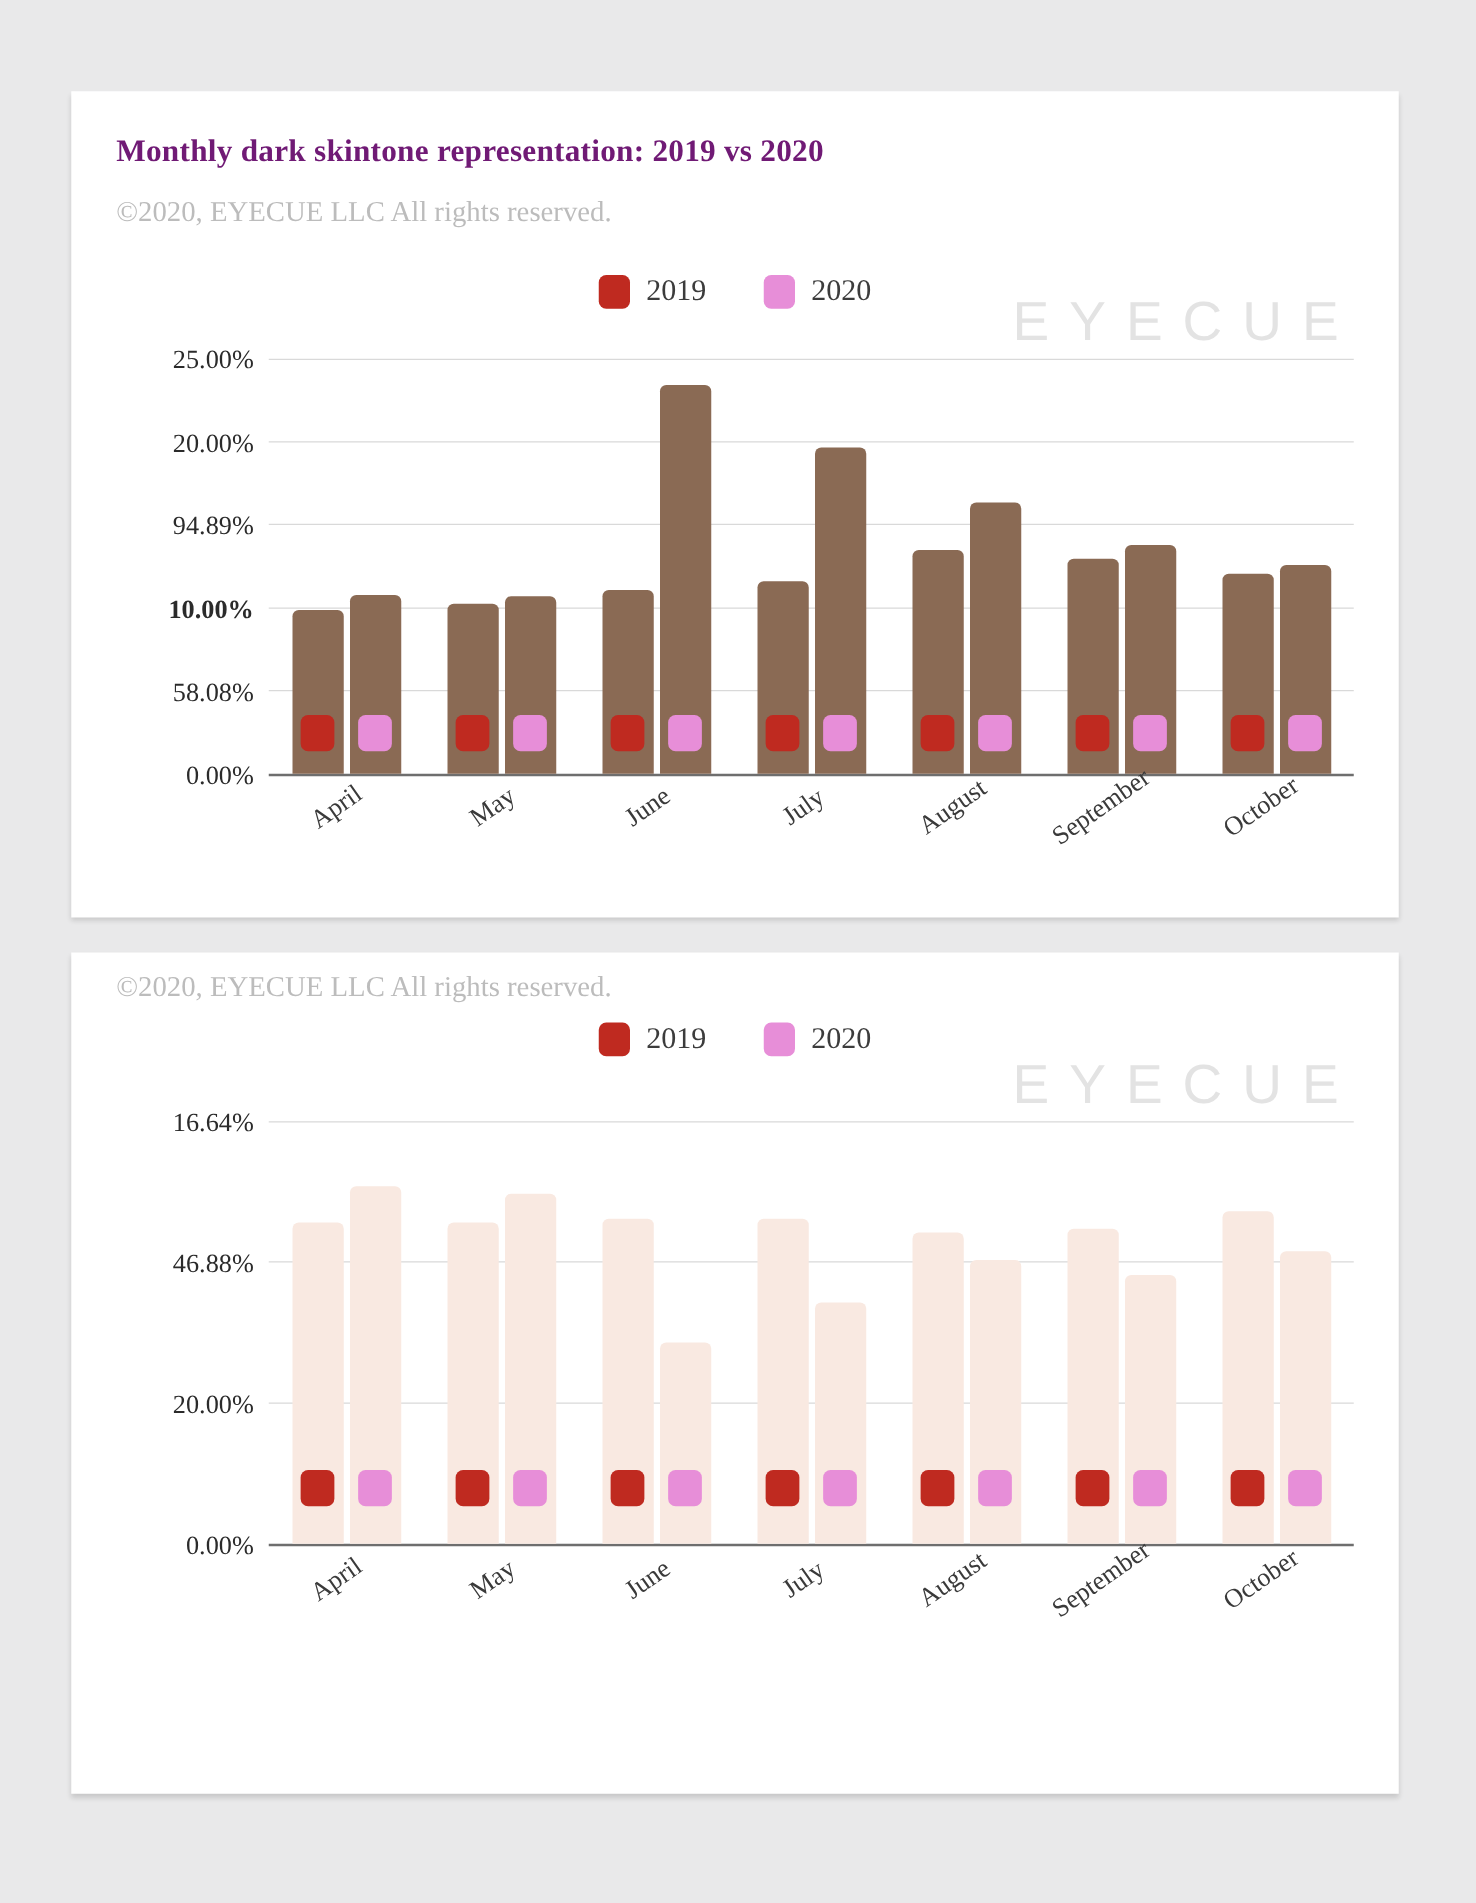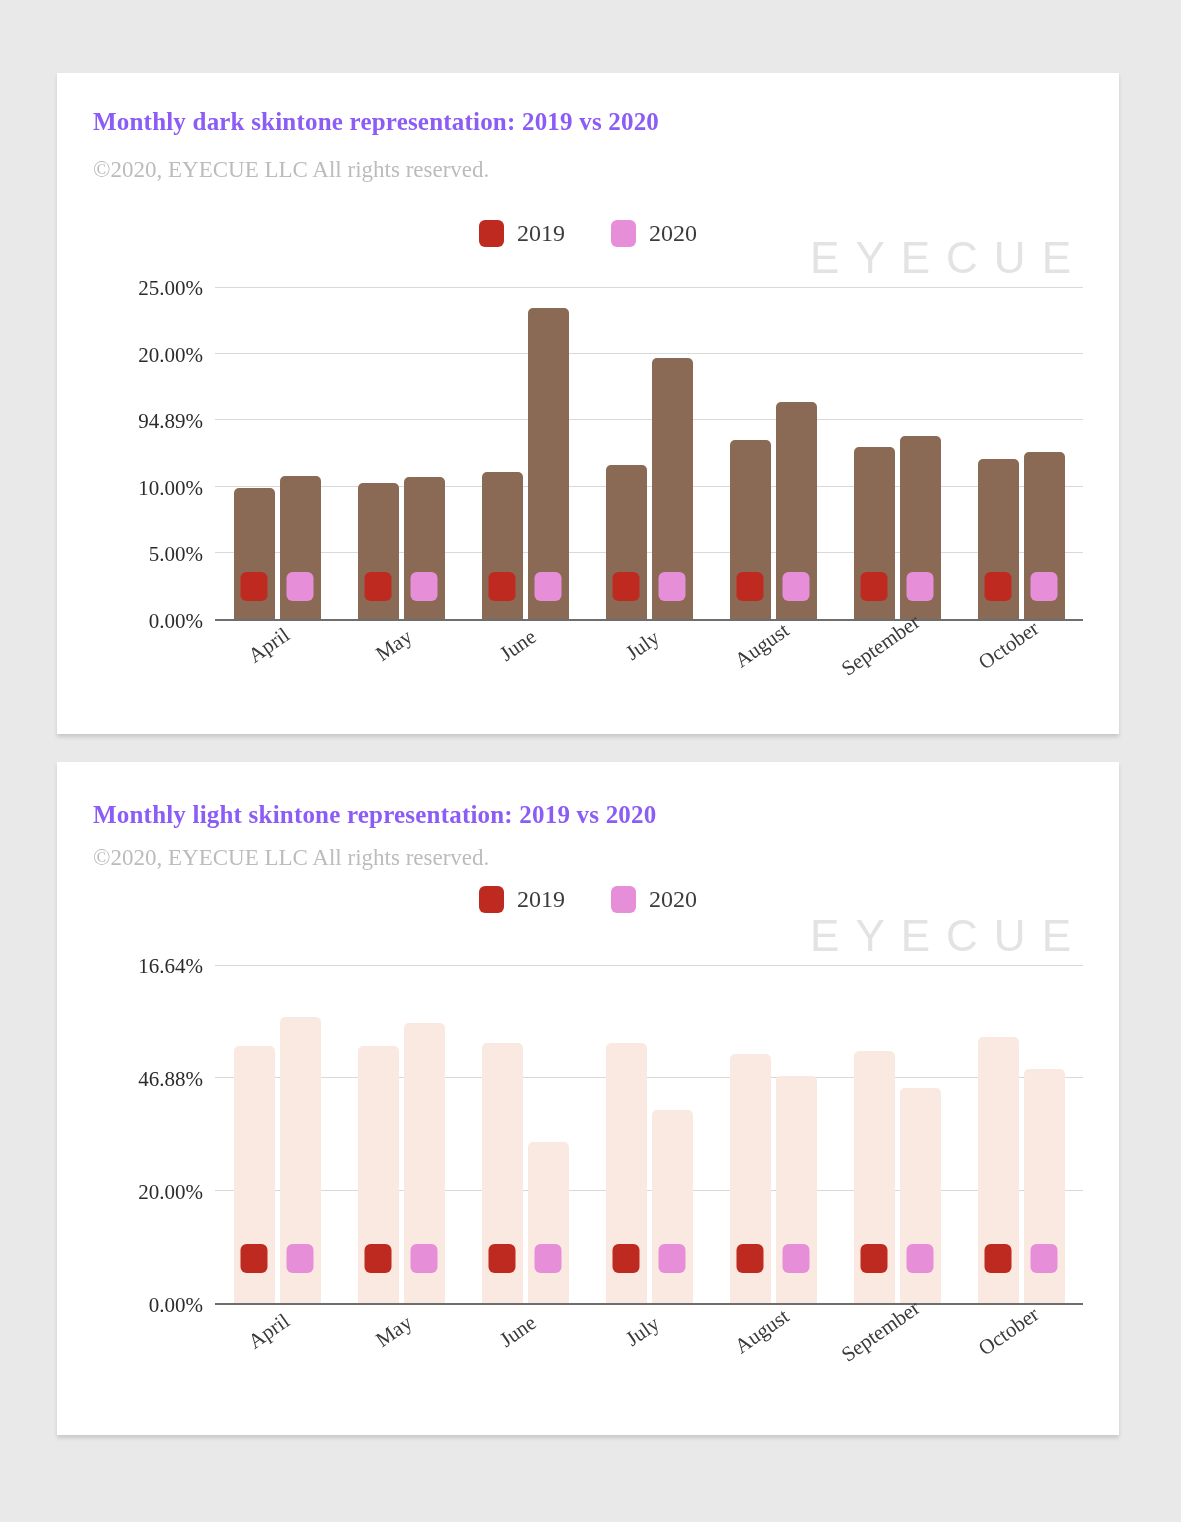--- a/index.html
+++ b/index.html
@@ -15,21 +15,21 @@
     background:#ffffff;
     box-shadow:0 3px 4px rgba(0,0,0,0.14);
     padding:0 36px;box-sizing:border-box;
   }
   .chart-dark{top:73px;height:661px;}
   .chart-light{top:762px;height:673px;}
 
   .title{
     margin:34px 0 0 0;
     font-size:25px;line-height:30px;
-    font-weight:600;color:#8b5cf6;letter-spacing:0.2px;
+    font-weight:600;color:#701a75;letter-spacing:0.2px;
   }
   .chart-light .title{margin-top:38px;}
   .subtitle{
     margin-top:20px;font-size:23px;line-height:26px;
     color:#bcbcbc;
   }
   .chart-light .subtitle{margin-top:15px;}
 
   .legend{
     margin-top:36px;height:28px;
@@ -100,22 +100,22 @@
     <div class="legend-item">
       <span class="swatch" style="background: rgb(231, 142, 216);"></span>
       <span class="legend-label">2020</span>
     </div>
   </div>
   <div class="plot-wrap">
     <div class="yaxis">
         <div class="ytick" style="bottom: 100%;">25.00%</div>
         <div class="ytick" style="bottom: 80%;">20.00%</div>
         <div class="ytick" style="bottom: 60%;">94.89%</div>
-        <div class="ytick" style="bottom: 40%;">10.00%</div>
-        <div class="ytick" style="bottom: 20%;">5.00%</div>
+        <div class="ytick" style="bottom: 40%; font-weight: bold;">10.00%</div>
+        <div class="ytick" style="bottom: 20%;">58.08%</div>
         <div class="ytick" style="bottom: 0%;">0.00%</div>
       </div>
     <div class="plot">
       <div class="watermark">EYECUE</div>
     <div class="gridline" style="bottom: 100%;"></div>
         <div class="gridline" style="bottom: 80%;"></div>
         <div class="gridline" style="bottom: 60%;"></div>
         <div class="gridline" style="bottom: 40%;"></div>
         <div class="gridline" style="bottom: 20%;"></div>
         <div class="groups">
@@ -181,21 +181,20 @@
               <div class="marker" style="background: rgb(231, 142, 216);"></div>
             </div>
             <div class="xlabel">October</div>
           </div>
         </div>
       </div>
   </div>
 </section>
 
 <section class="card chart-light">
-  <h2 class="title">Monthly light skintone representation: 2019 vs 2020</h2>
   <div class="subtitle">©2020, EYECUE LLC All rights reserved.</div>
   <div class="legend">
     <div class="legend-item">
       <span class="swatch" style="background: rgb(191, 42, 32);"></span>
       <span class="legend-label">2019</span>
     </div>
     <div class="legend-item">
       <span class="swatch" style="background: rgb(231, 142, 216);"></span>
       <span class="legend-label">2020</span>
     </div>

